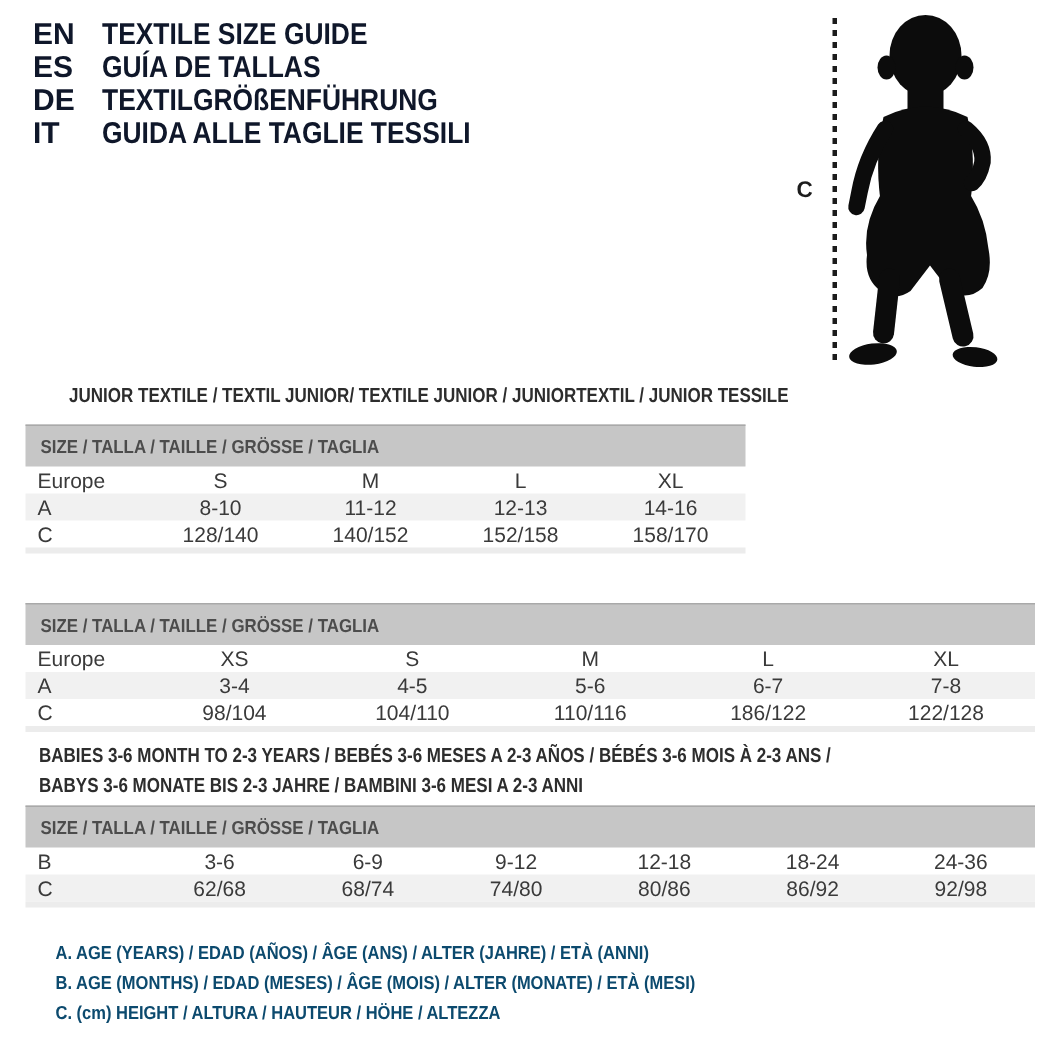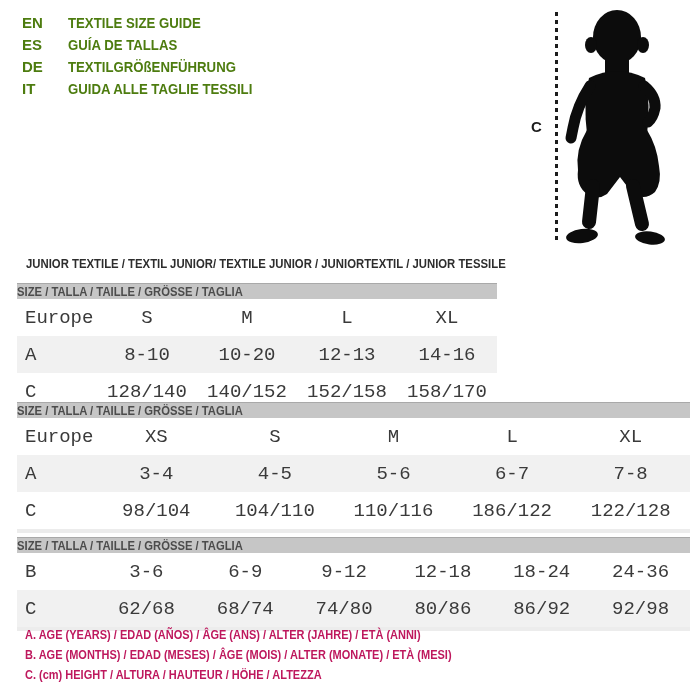--- a/index.html
+++ b/index.html
@@ -8,49 +8,49 @@
     position:relative; width:700px; height:700px; background:#ffffff;
     font-family:"Liberation Sans", sans-serif; color:#3a3a3a; overflow:hidden;
   }
   
   .cond84 { display:inline-block; transform:scaleX(0.84); transform-origin:0 50%; white-space:nowrap; }
   .cond88 { display:inline-block; transform:scaleX(0.88); transform-origin:0 50%; white-space:nowrap; }
   .cond90 { display:inline-block; transform:scaleX(0.90); transform-origin:0 50%; white-space:nowrap; }
 
   
   .lang-block { position:absolute; left:22px; top:12px; }
-  .lang-row { height:22px; line-height:22px; font-size:15px; font-weight:700; color:#4d7c0f; }
+  .lang-row { height:22px; line-height:22px; font-size:20px; font-weight:700; color:#0f172a; }
   .lang-code { display:inline-block; width:46px; }
 
   
   .height-line {
     position:absolute; left:555px; top:12px; width:3px; height:231px;
     background:repeating-linear-gradient(to bottom, #1c1c1c 0 4px, transparent 4px 8px);
   }
   .height-label { position:absolute; left:531px; top:118px; font-size:15px; font-weight:700; color:#1c1c1c; }
   .silhouette { position:absolute; left:563px; top:8px; overflow:visible; }
 
   
   .tbl-title { position:absolute; left:26px; font-size:13.5px; font-weight:700; color:#2d2d2d; line-height:20px; }
   .subsm { font-size:9px; vertical-align:-3px; }
   .tbl { position:absolute; left:17px; }
   .thead {
-    height:16px; background:#c6c6c6; border-top:1px solid #a9a9a9;
-    display:flex; align-items:center; padding-left:0;
+    height:28px; background:#c6c6c6; border-top:1px solid #a9a9a9;
+    display:flex; align-items:center; padding-left:10px;
     font-size:12.5px; font-weight:700; color:#4c4c4c;
   }
-  .trow { display:flex; height:37px; align-items:center; font-size:19px; color:#3a3a3a;font-family:Liberation Mono, monospace; }
+  .trow { display:flex; height:18px; align-items:center; font-size:14px; color:#3a3a3a; }
   .trow.shaded { background:#f1f1f1; }
   .tlabel { width:80px; padding-left:8px; }
   .tcell { flex:1; text-align:center; }
   .tstrip { height:4px; background:#ececec; }
 
   
   .footnotes { position:absolute; left:25px; top:625px; }
-  .fnote { height:20px; line-height:20px; font-size:12.5px; font-weight:700; color:#be185d; }
+  .fnote { height:20px; line-height:20px; font-size:12.5px; font-weight:700; color:#0c4a6e;margin-left:12px; }
 </style>
 </head>
 <body>
 
 <div class="page">
 
   <div class="lang-block">
     <div class="lang-row">
       <span class="lang-code">EN</span><span class="cond88">TEXTILE SIZE GUIDE</span>
     </div>
@@ -79,38 +79,38 @@
       <ellipse cx="87" cy="230" rx="15" ry="6.5" transform="rotate(7 87 230)"></ellipse>
     </g>
     <g fill="none" stroke="#0c0c0c" stroke-linecap="round">
       <path d="M27,78 Q14,98 10,120 L8,130" stroke-width="11"></path>
       <path d="M81,78 Q93,88 92,100 Q90,110 85,114" stroke-width="11"></path>
       <path d="M30,178 L26,214" stroke-width="14"></path>
       <path d="M70,178 L79,216" stroke-width="14"></path>
     </g>
   </svg>
 
-  <div class="tbl-title" style="top:254px;">
+  <div class="tbl-title" style="top:254px;margin-left:20px;">
     <span class="cond84">JUNIOR TEXTILE / TEXTIL JUNIOR/ TEXTILE JUNIOR / JUNIORTEXTIL / JUNIOR TESSILE</span>
   </div>
   <div class="tbl" style="top:283px; width:480px;">
     <div class="thead">
       <span class="cond90">SIZE / TALLA / TAILLE / GRÖSSE / TAGLIA</span>
     </div>
     <div class="trow">
       <span class="tlabel">Europe</span>
       <span class="tcell">S</span>
       <span class="tcell">M</span>
       <span class="tcell">L</span>
       <span class="tcell">XL</span>
     </div>
     <div class="trow shaded">
       <span class="tlabel">A</span>
       <span class="tcell">8-10</span>
-      <span class="tcell">10-20</span>
+      <span class="tcell">11-12</span>
       <span class="tcell">12-13</span>
       <span class="tcell">14-16</span>
     </div>
     <div class="trow">
       <span class="tlabel">C</span>
       <span class="tcell">128/140</span>
       <span class="tcell">140/152</span>
       <span class="tcell">152/158</span>
       <span class="tcell">158/170</span>
     </div>
@@ -142,20 +142,22 @@
       <span class="tcell">98/104</span>
       <span class="tcell">104/110</span>
       <span class="tcell">110/116</span>
       <span class="tcell">186/122</span>
       <span class="tcell">122/128</span>
     </div>
     <div class="tstrip"></div>
   </div>
 
   <div class="tbl-title" style="top:494px;">
+    <div><span class="cond84">BABIES 3-6 MONTH TO 2-3 YEARS / BEBÉS 3-6 MESES A 2-3 AÑOS / BÉBÉS 3-6 MOIS À 2-3 ANS /</span></div>
+    <div><span class="cond84">BABYS 3-6 MONATE BIS 2-3 JAHRE / BAMBINI 3-6 MESI A 2-3 ANNI</span></div>
   </div>
   <div class="tbl" style="top:537px; width:673px;">
     <div class="thead">
       <span class="cond90">SIZE / TALLA / TAILLE / GRÖSSE / TAGLIA</span>
     </div>
     <div class="trow">
       <span class="tlabel">B</span>
       <span class="tcell">3-6</span>
       <span class="tcell">6-9</span>
       <span class="tcell">9-12</span>

